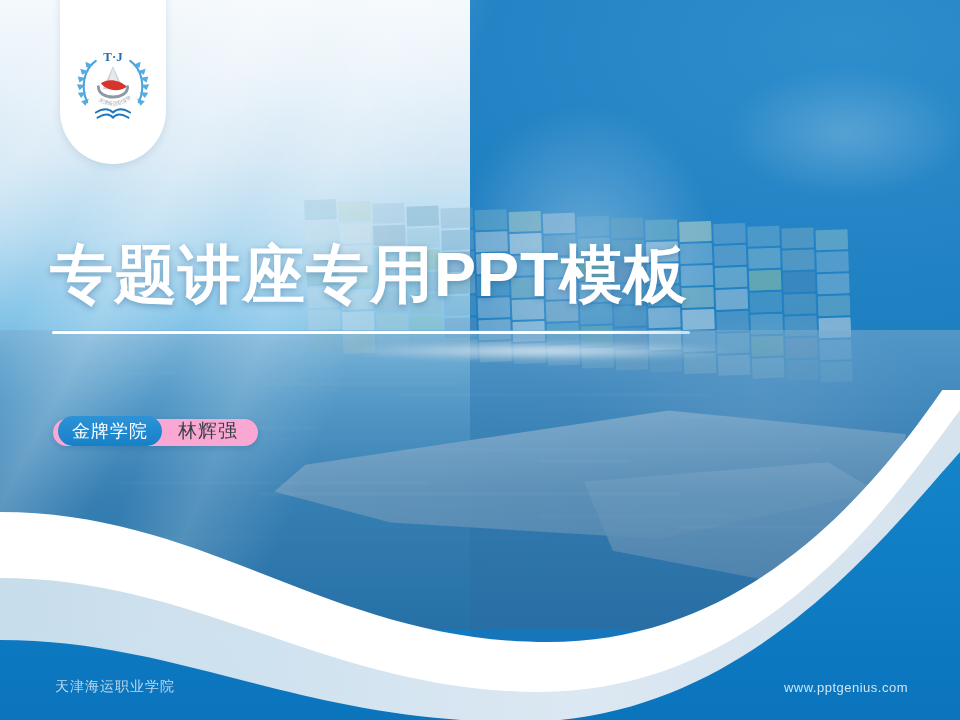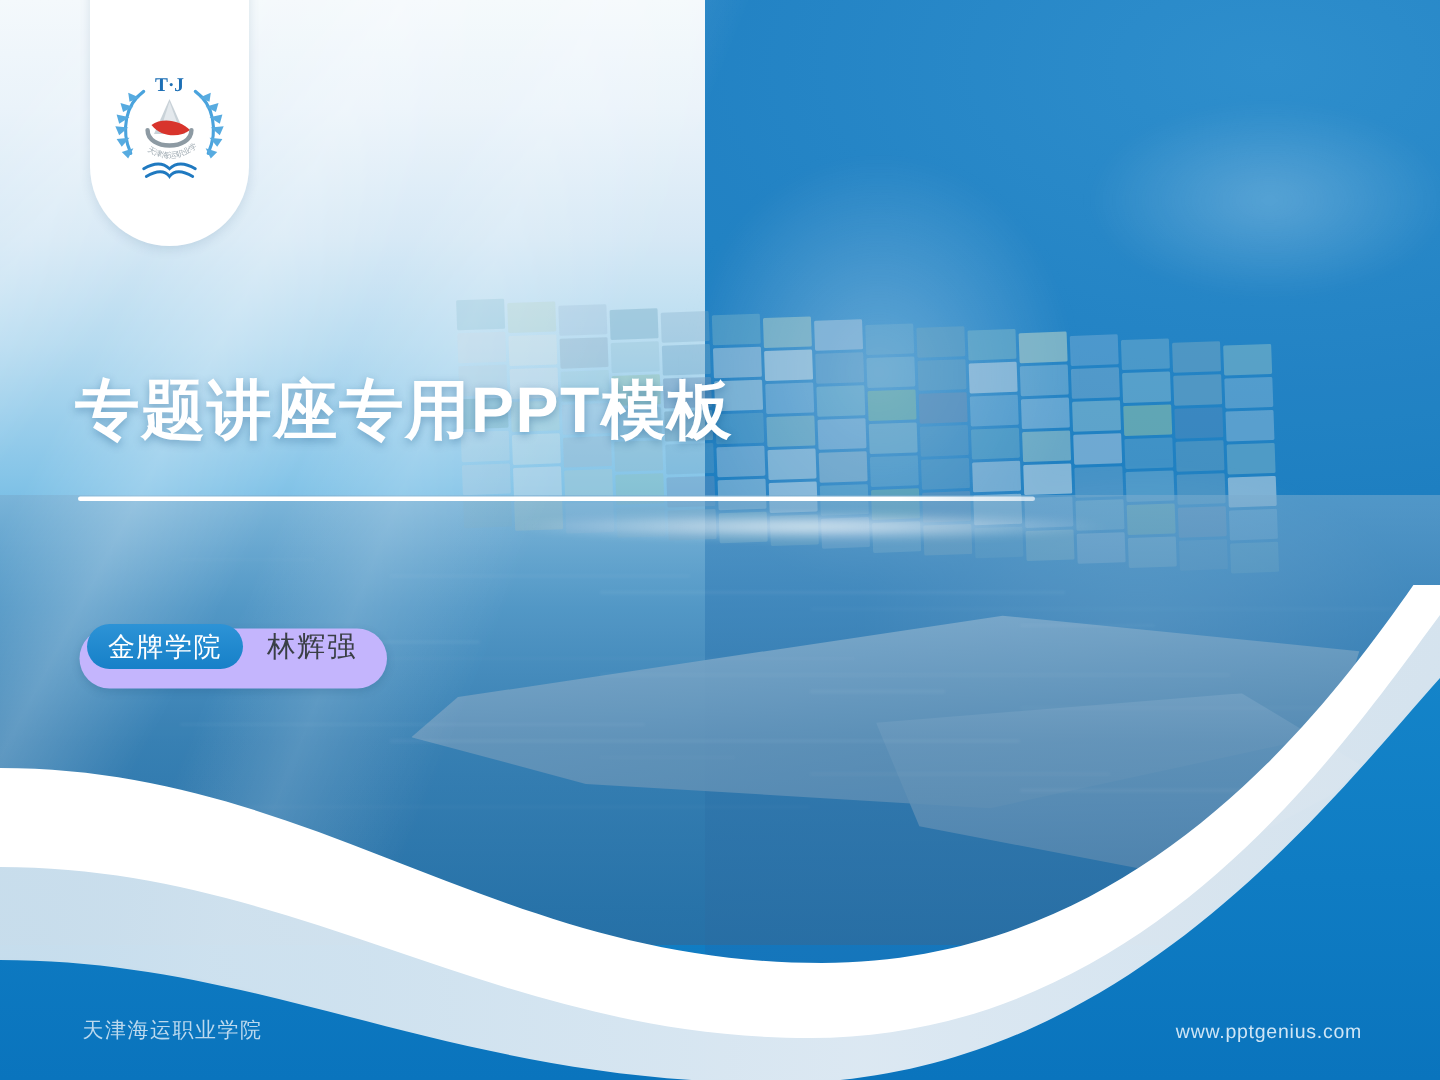--- a/index.html
+++ b/index.html
@@ -153,21 +153,21 @@
     position: absolute;
     left: 50%; top: 56px;
     transform: translateX(-50%);
     width: 86px; height: 86px;
   }
 
   
   .title {
     position: absolute;
     left: 50px; top: 240px;
-    font-size: 43px;
+    font-size: 63px;
     line-height: 68px;
     font-weight: bold;
     color: #ffffff;
     letter-spacing: 1px;
     text-shadow: 0 2px 6px rgba(10,70,120,0.35);
     white-space: nowrap;
     text-align: right;
   }
   .divider {
     position: absolute;
@@ -187,23 +187,23 @@
     white-space: nowrap;
   }
 
   
   .badge {
     position: absolute;
     left: 53px; top: 419px;
     height: 24px;
     display: flex;
     align-items: center;
-    background: #c4b5fd;
+    background: #f9a8d4;
     border-radius: 20px;
-    padding: 0 20px 16px 5px;
+    padding: 0 20px 3px 5px;
     box-shadow: 0 2px 6px rgba(10,60,100,0.18);
   }
   .badge-tag {
     display: flex;
     align-items: center;
     justify-content: center;
     height: 30px;
     padding: 0 14px;
     border-radius: 15px;
     background: linear-gradient(to bottom, #2d93d6, #1680c8);

